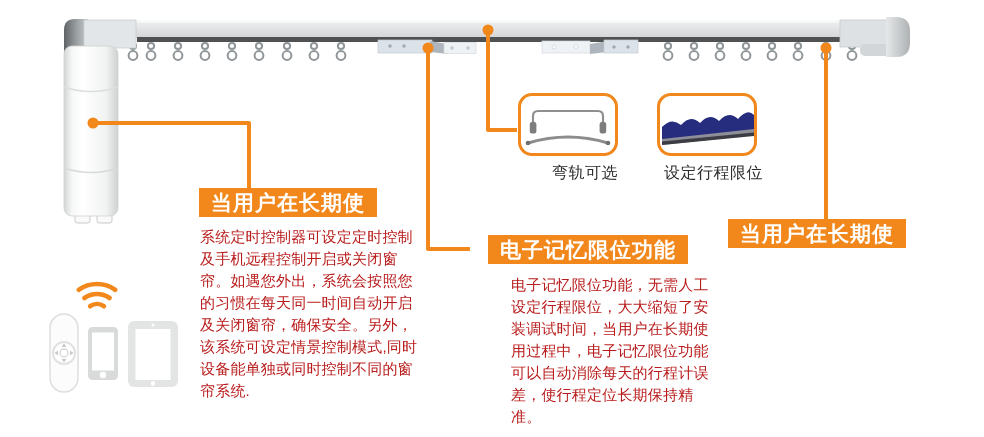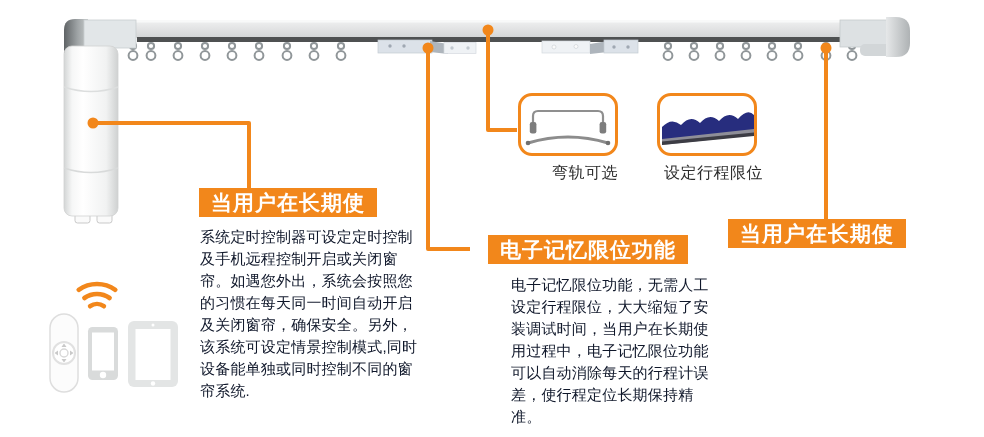--- a/index.html
+++ b/index.html
@@ -8,21 +8,21 @@
     position:relative; width:984px; height:437px; background:#ffffff;
     overflow:hidden; font-family:"Liberation Sans","DejaVu Sans",sans-serif;
   }
   .scene-svg { position:absolute; left:0; top:0; }
   .callout-title {
     position:absolute; background:#F2871B; color:#ffffff;
     font-size:21px; font-weight:bold; line-height:29px; height:29px;
     padding:0 12px; letter-spacing:1px; white-space:nowrap;
   }
   .callout-body {
-    position:absolute; color:#0f172a; font-size:15px; line-height:22px;
+    position:absolute; color:#b91c1c; font-size:15px; line-height:22px;
     letter-spacing:0.2px; white-space:pre-line;
   }
   .feature-box {
     position:absolute; width:100px; height:63px; background:#fff;
     border:3px solid #F2871B; border-radius:14px;
   }
   .feature-caption {
     position:absolute; top:163px; font-size:16px; font-weight:400;
     color:#2D2D2D; text-align:right; letter-spacing:0.5px; white-space:nowrap;
   }

